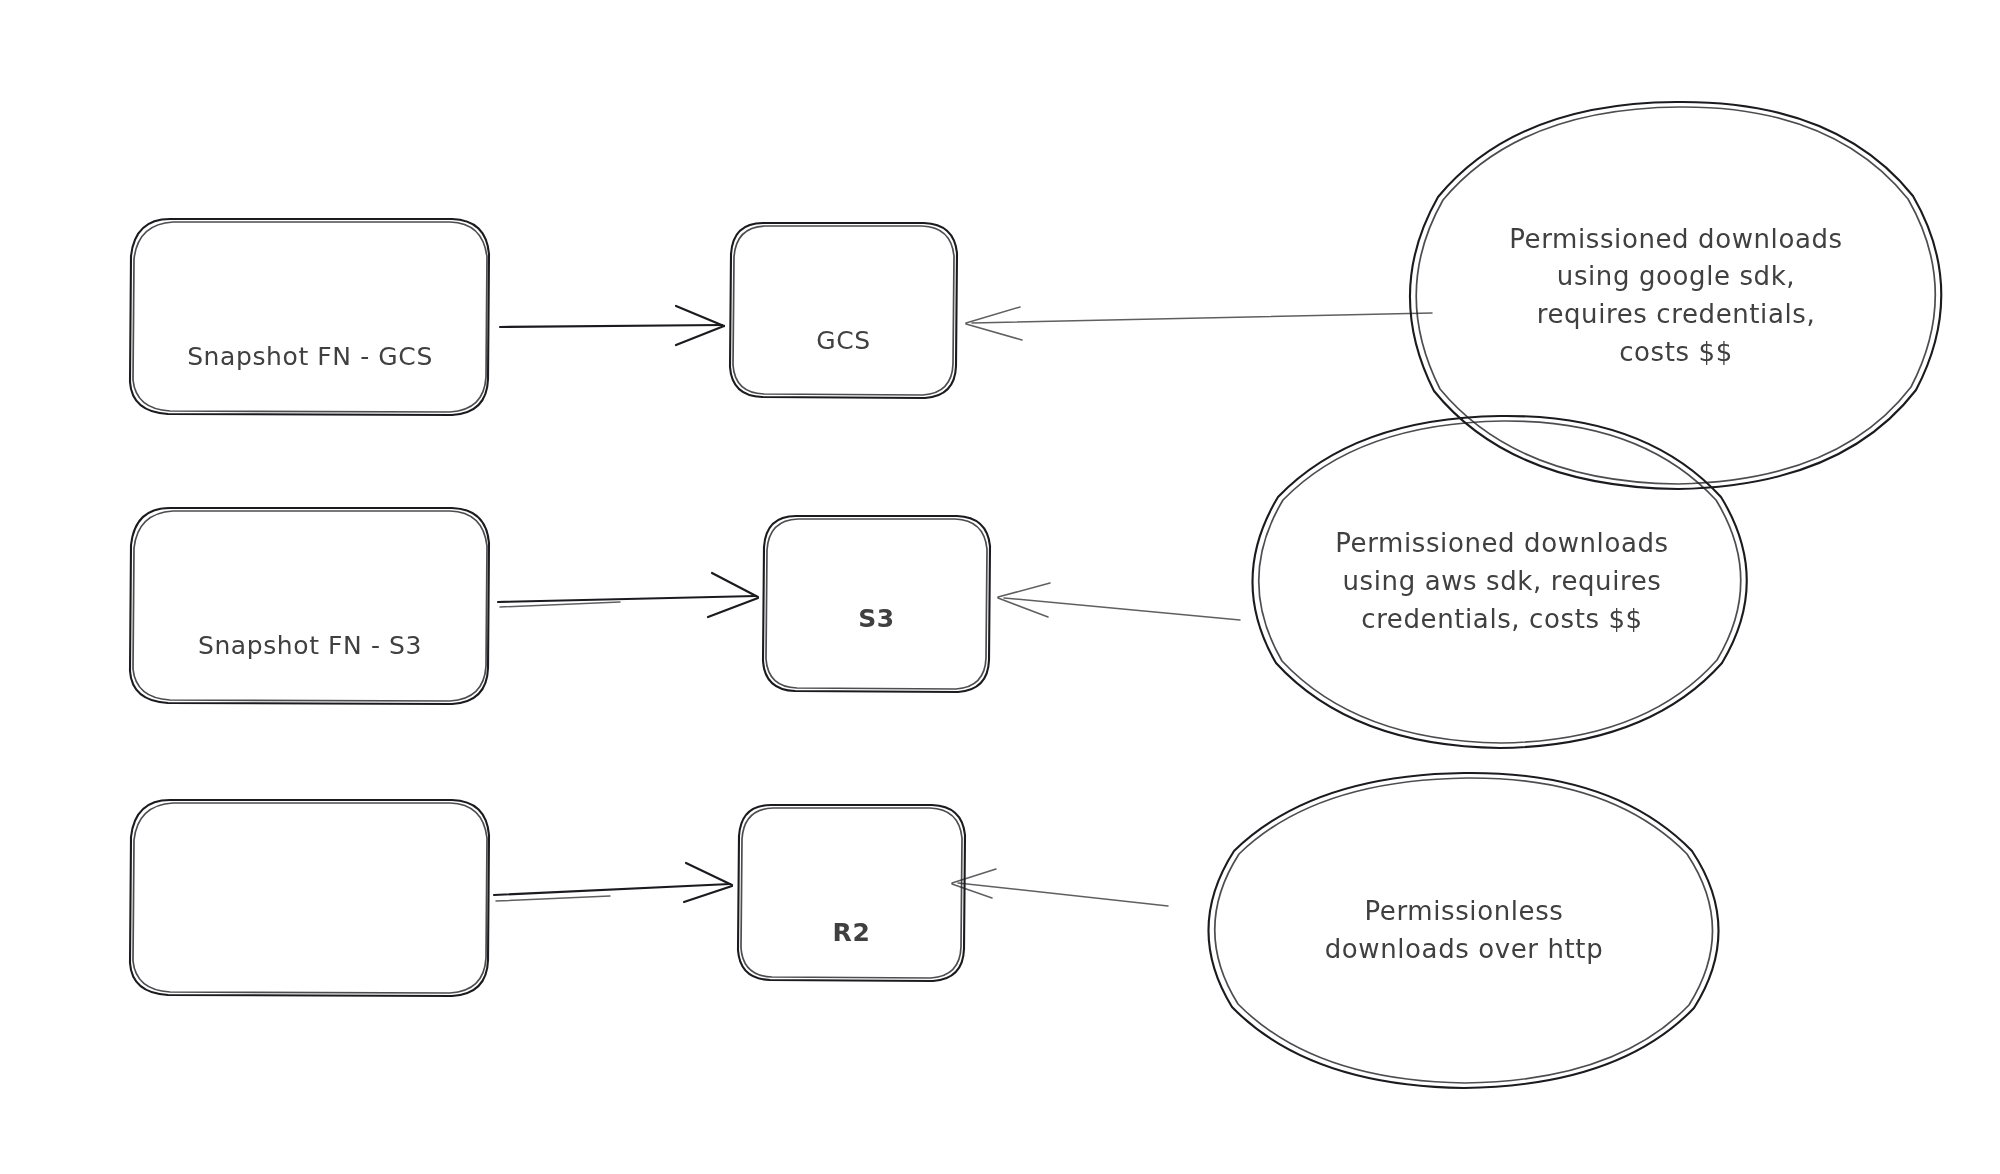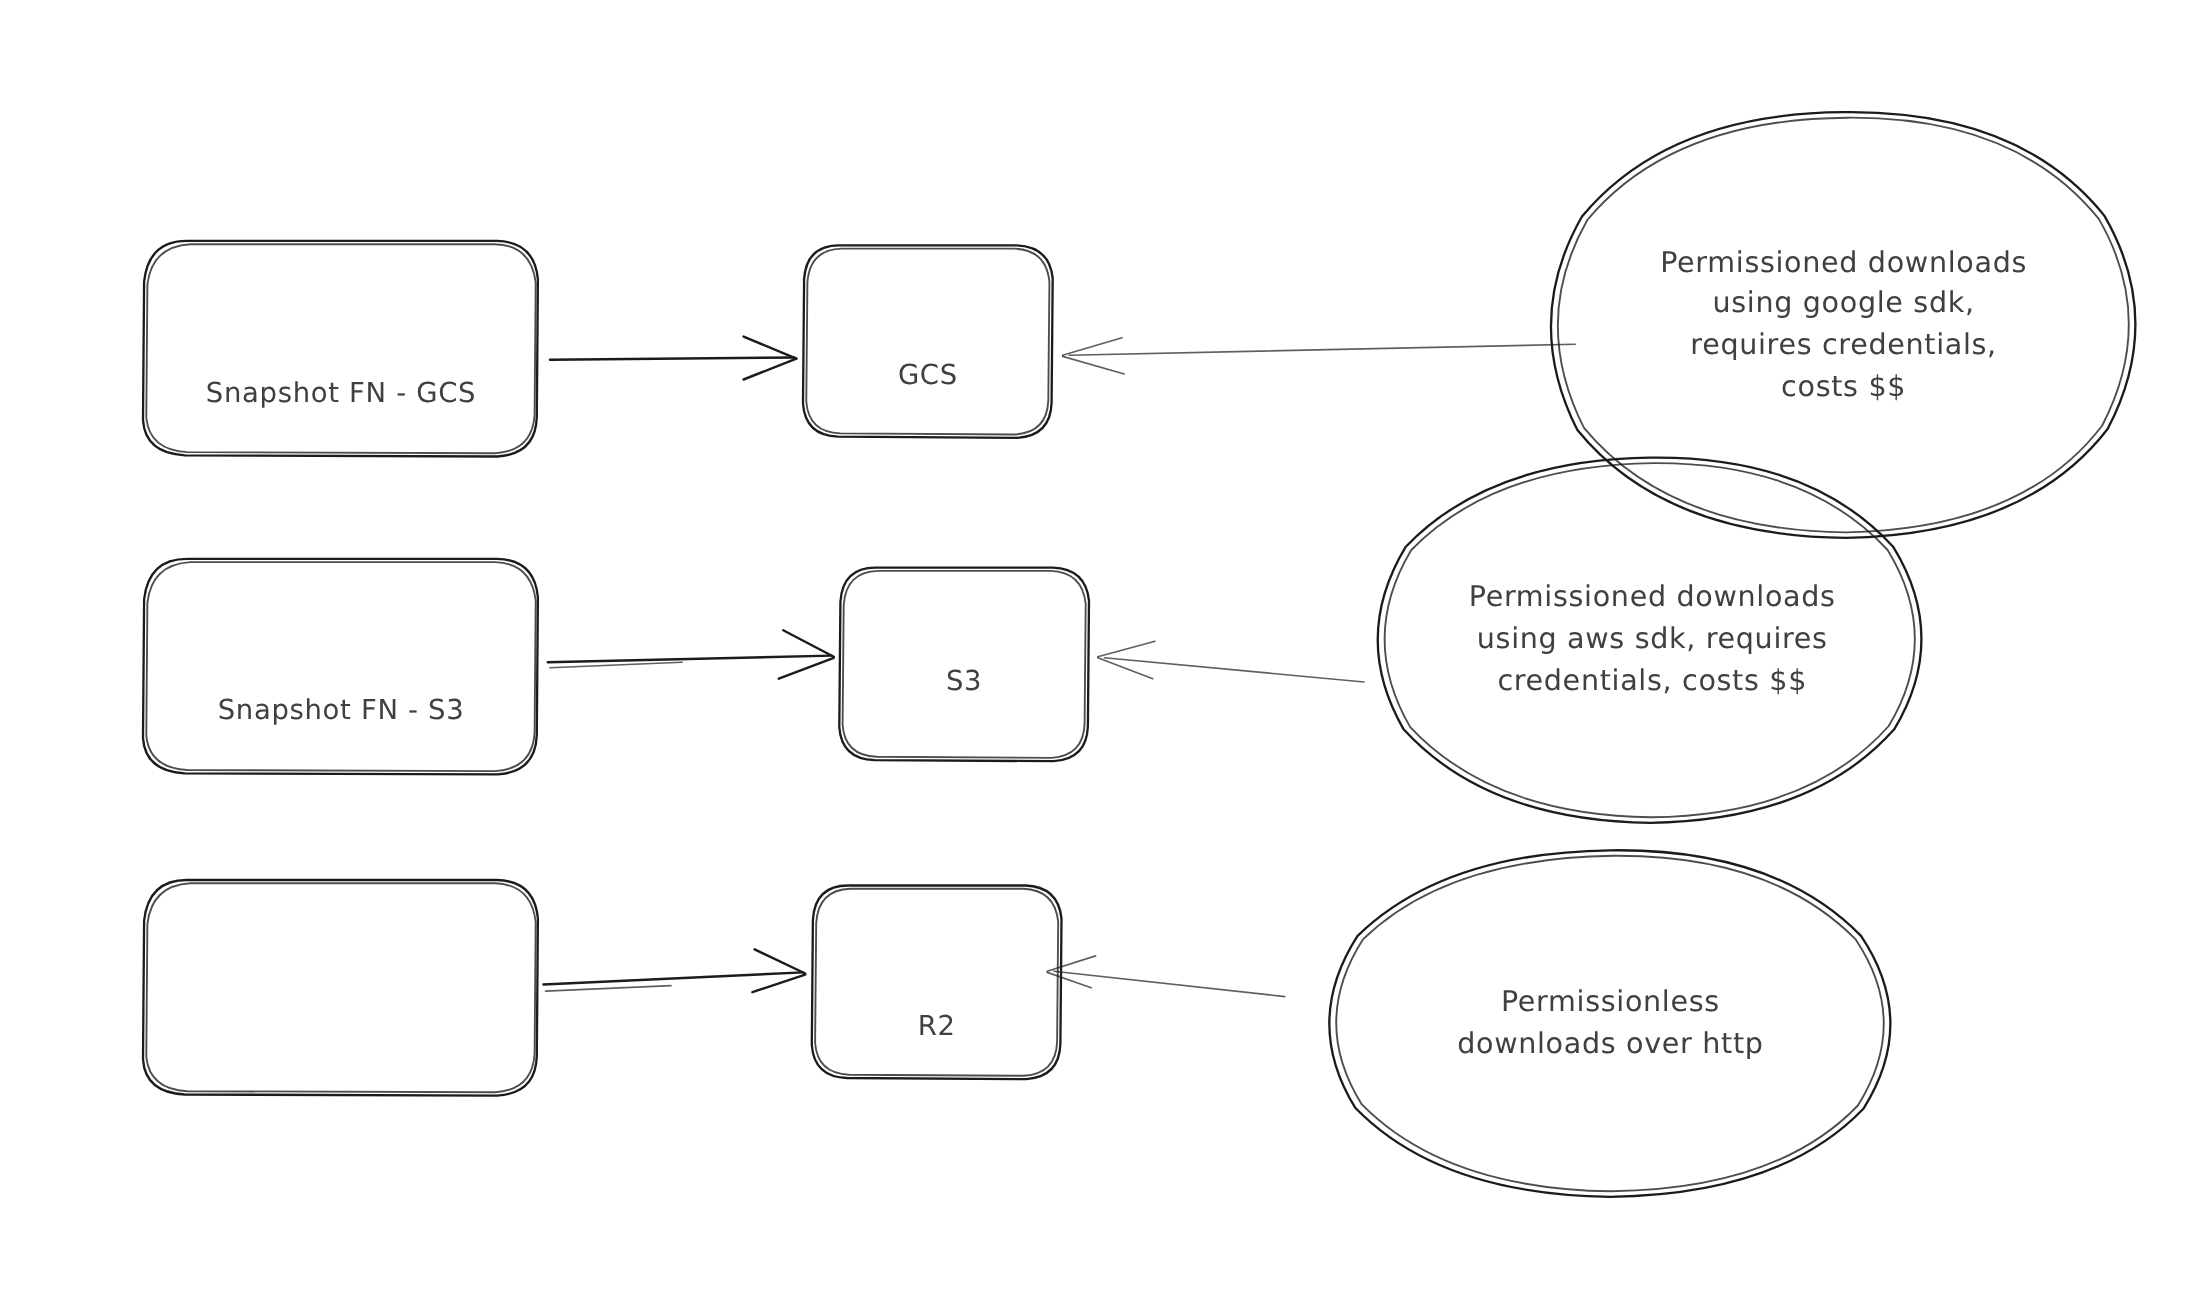--- a/index.html
+++ b/index.html
@@ -157,22 +157,22 @@
   </svg>
 
   <div class="label node-label" style="left:130px; top:219px; width:360px; height:196px;">Snapshot FN - GCS</div>
   <div class="label node-label" style="left:730px; top:213px; width:227px; height:175px;">GCS</div>
   <div class="label note-label" style="left:1420px; top:102px; width:512px; height:388px;">Permissioned downloads
 using google sdk,
 requires credentials,
 costs $$</div>
 
   <div class="label node-label" style="left:130px; top:508px; width:360px; height:196px;">Snapshot FN - S3</div>
-  <div class="label node-label" style="left:763px; top:516px; width:227px; height:126px;">S3</div>
+  <div class="label node-label" style="left:763px; top:516px; width:227px; height:126px;font-weight:bold;">S3</div>
   <div class="label note-label" style="left:1260px; top:416px; width:484px; height:332px;">Permissioned downloads
 using aws sdk, requires
 credentials, costs $$</div>
 
-  <div class="label node-label" style="left:738px; top:805px; width:227px; height:176px;">R2</div>
+  <div class="label node-label" style="left:738px; top:805px; width:227px; height:176px;font-weight:bold;">R2</div>
   <div class="label note-label" style="left:1222px; top:773px; width:484px; height:315px;">Permissionless
 downloads over http</div>
 
 </div>
 
 </body></html>

